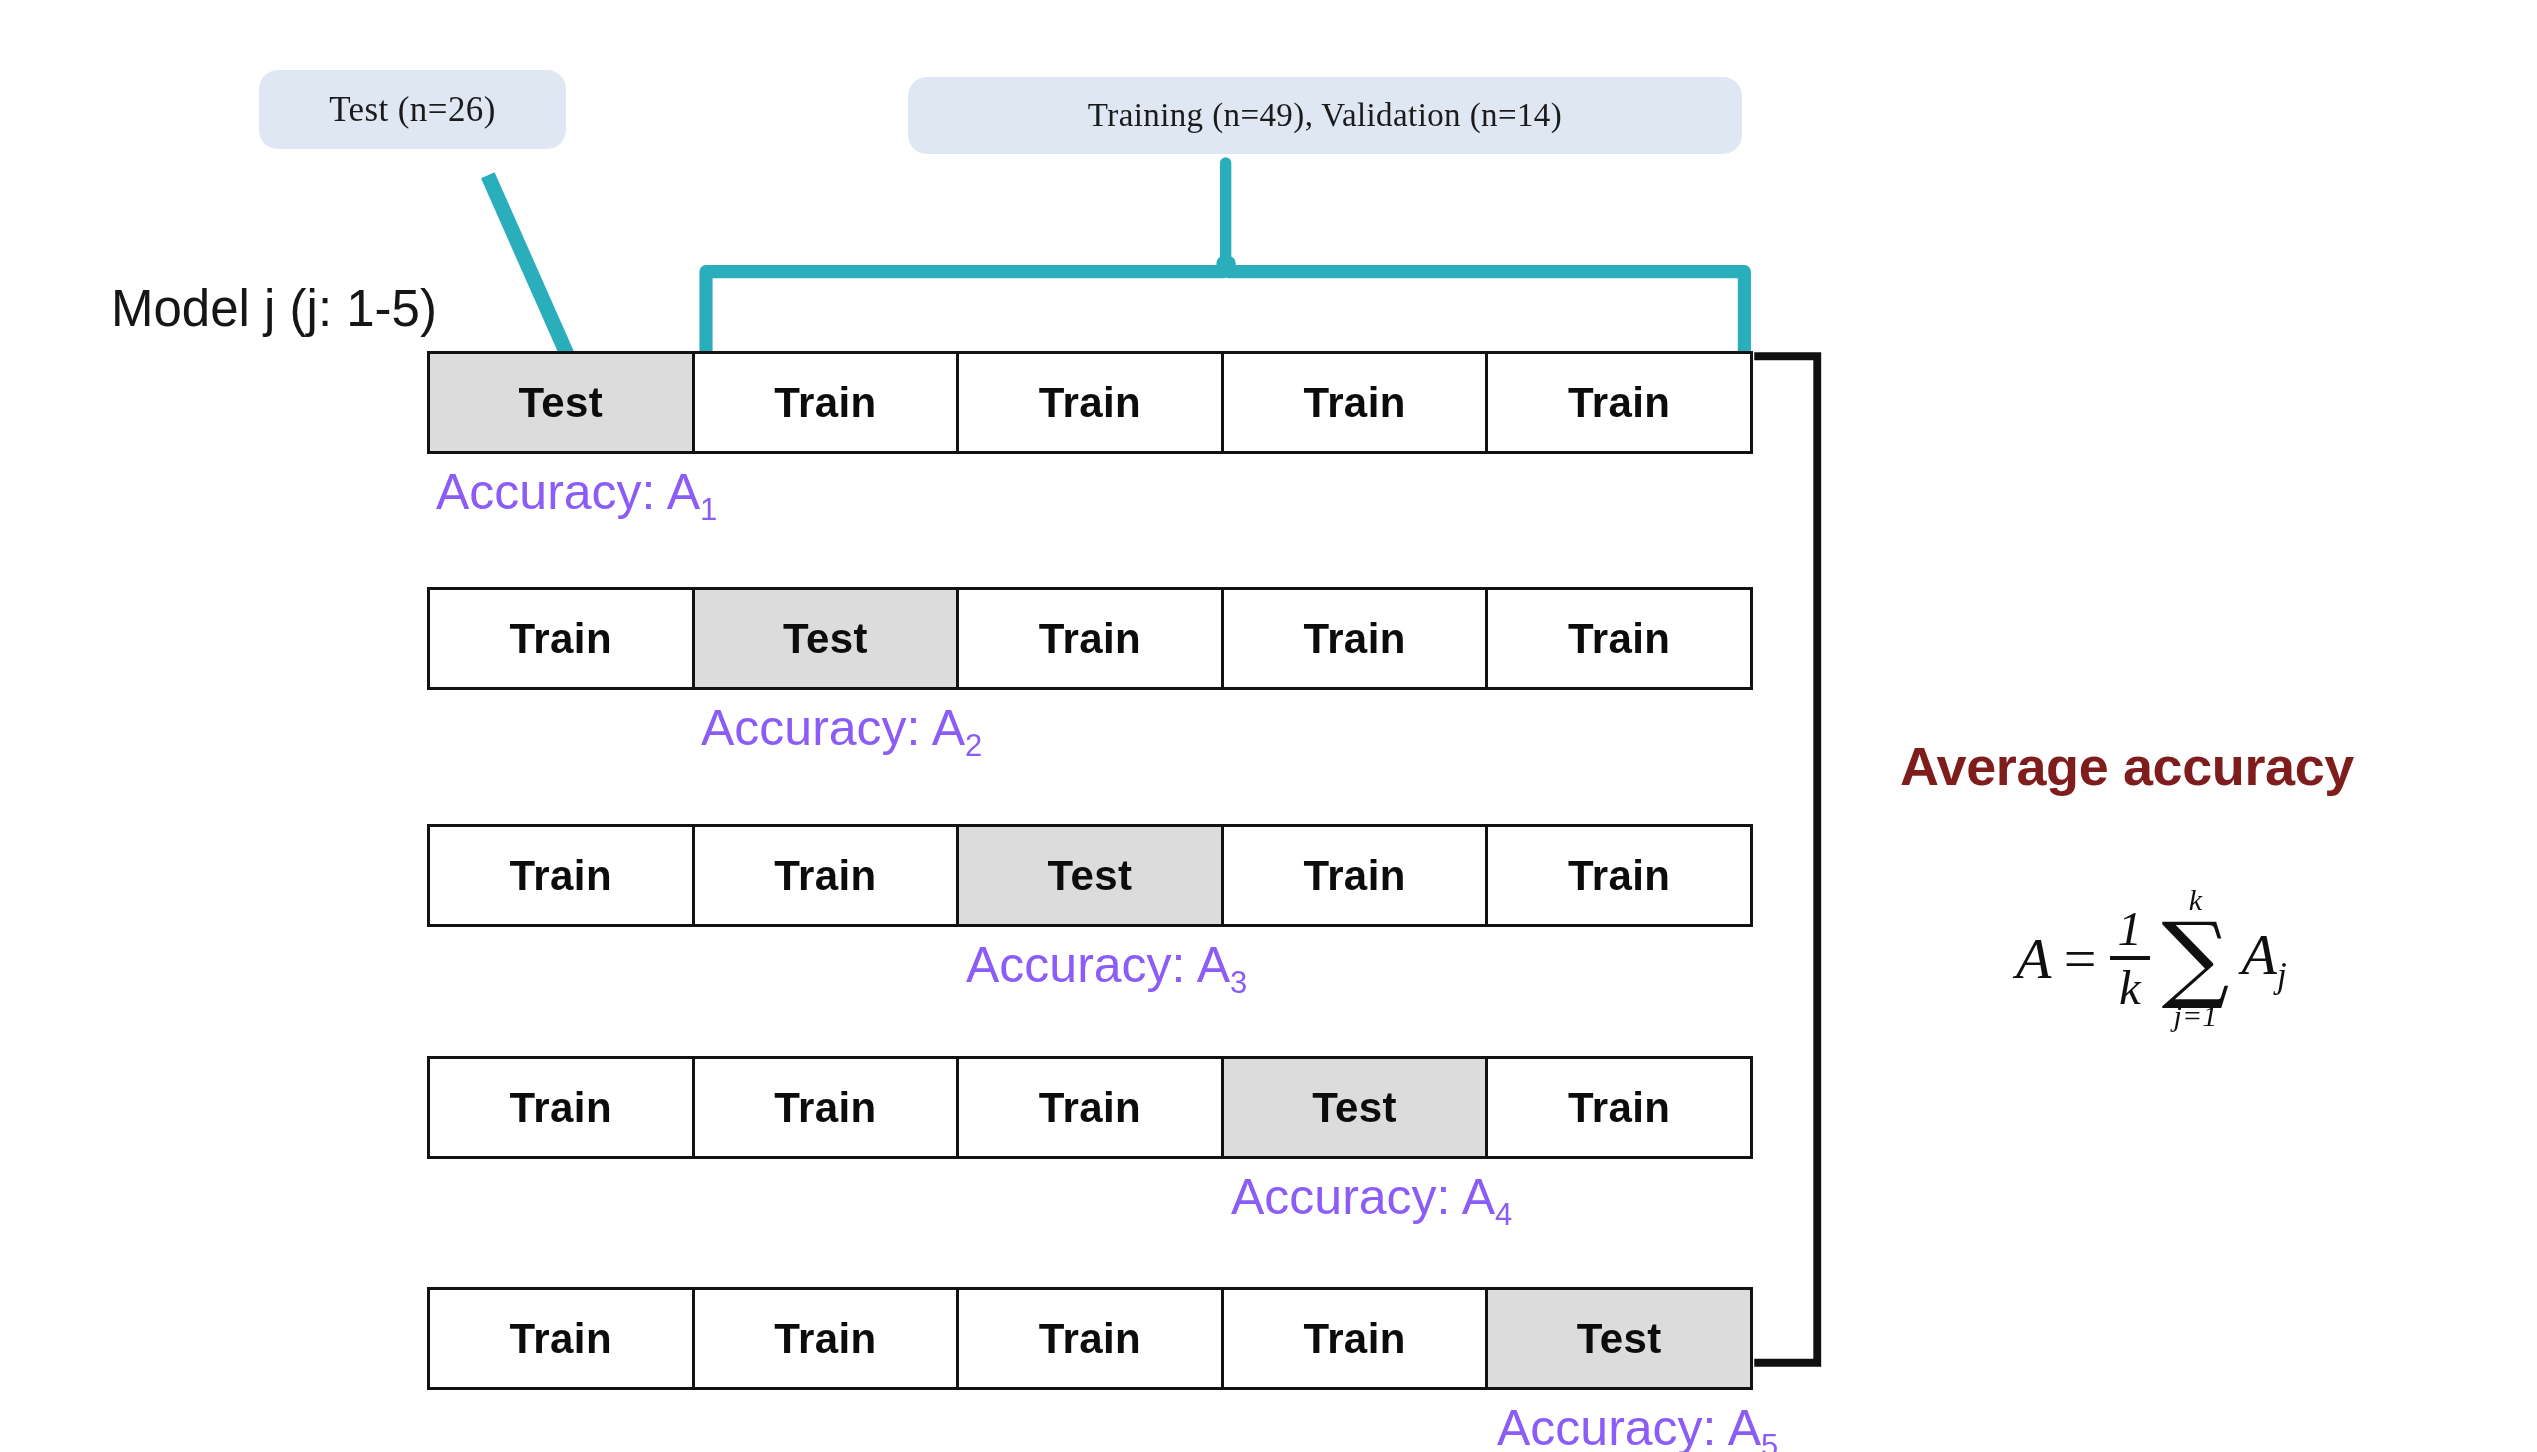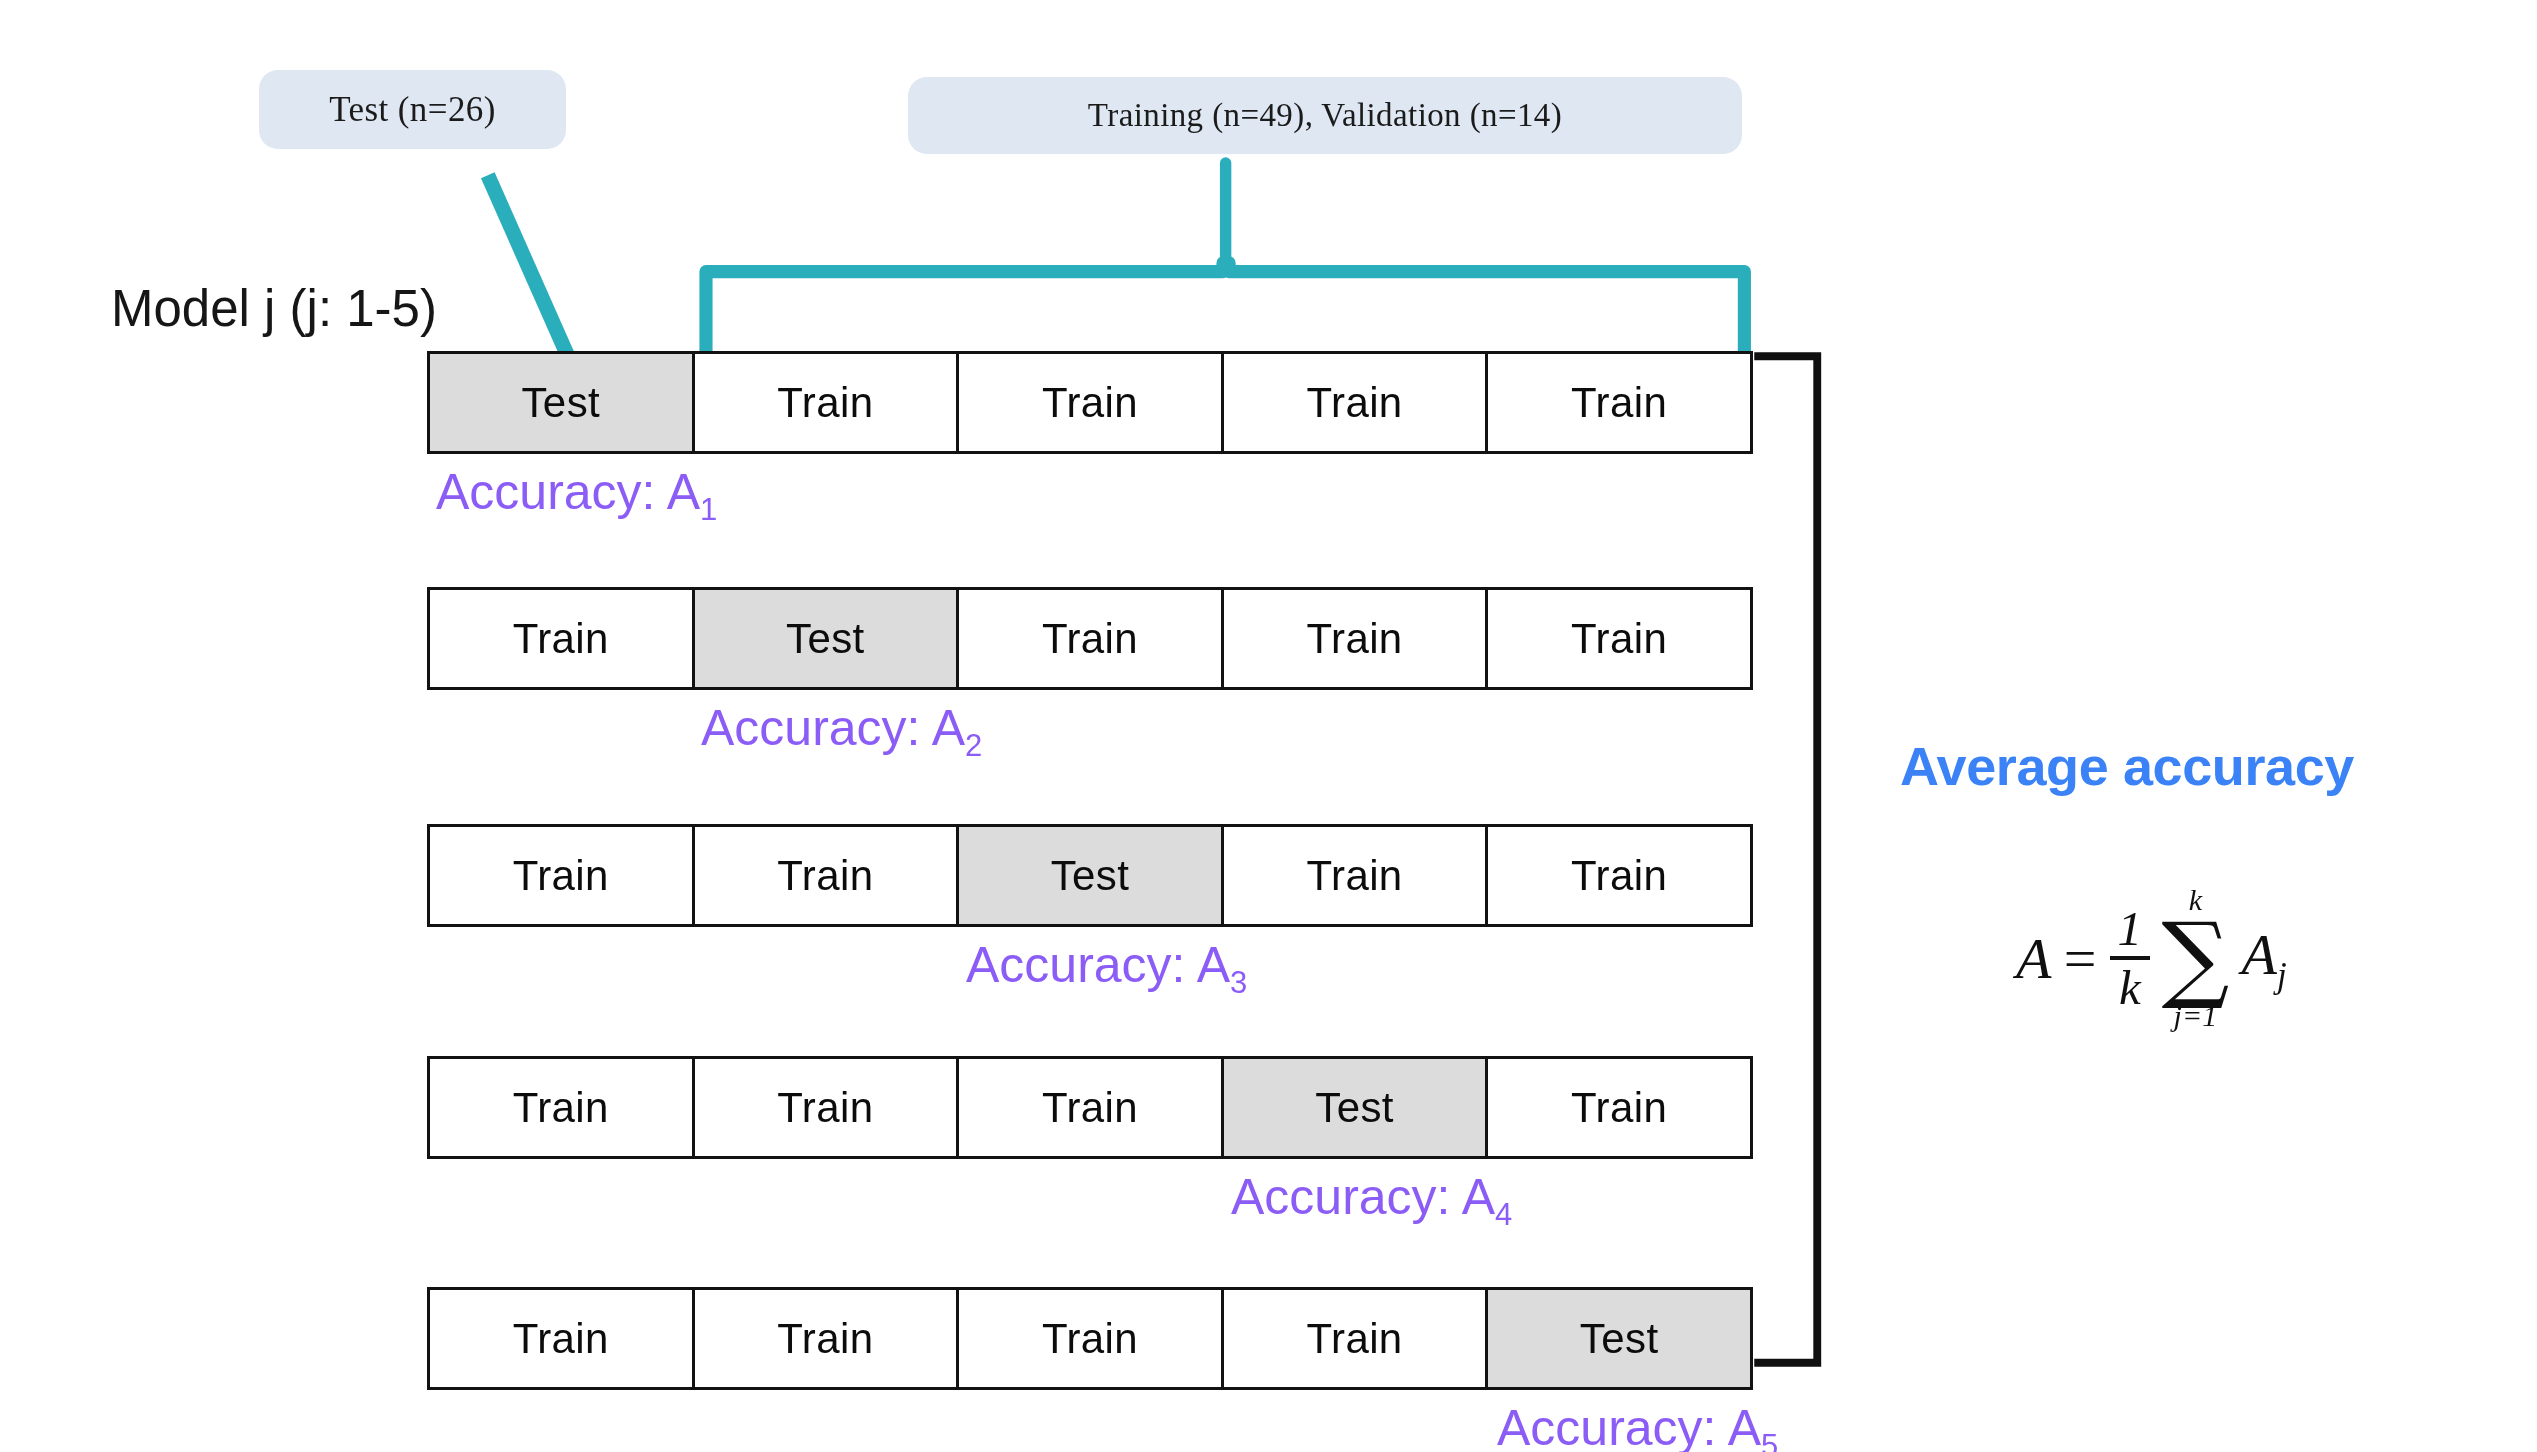--- a/index.html
+++ b/index.html
@@ -21,21 +21,21 @@
   
   .teal-svg{position:absolute;left:0;top:0;width:2538px;height:1452px;pointer-events:none;}
 
   
   #model-j-label{
     position:absolute;left:75px;top:279px;font-size:51px;
     color:#161616;white-space:nowrap;margin-left:36px;
   }
   #avg-accuracy-title{
     position:absolute;left:1900px;top:735px;font-size:54px;font-weight:bold;
-    letter-spacing:-0.4px;color:#3b82f6;white-space:nowrap;
+    letter-spacing:-0.4px;color:#7f1d1d;white-space:nowrap;
   }
 
   
   #avg-formula{
     position:absolute;left:2016px;top:885px;
     font-family:"Liberation Serif",serif;font-style:italic;color:#101010;
     display:flex;align-items:center;font-size:58px;
   }
   .f-var{padding-right:8.8px;}
   .f-eq{font-style:normal;padding:0 12.3px 0 3.5px;}
@@ -59,21 +59,21 @@
 
   
   .row{position:absolute;left:0;height:105px;}
   .strip{
     position:absolute;left:427px;width:1326px;height:103px;
     display:flex;box-sizing:border-box;
     border:3.5px solid #121212;background:#fff;
   }
   .cell{
     flex:1 1 0;display:flex;align-items:center;justify-content:center;
-    font-size:42px;font-weight:normal;letter-spacing:0.4px;color:#0c0c0c;
+    font-size:42px;font-weight:bold;letter-spacing:0.4px;color:#0c0c0c;
     border-right:3.5px solid #121212;box-sizing:border-box;background:#ffffff;
   }
   .cell:last-child{border-right:none;}
   .cell.test{background:#dcdcdc;}
   .acc{
     position:absolute;font-size:50px;color:#8b5cf6;white-space:nowrap;
   }
   .acc sub{font-size:.62em;}
 
   

